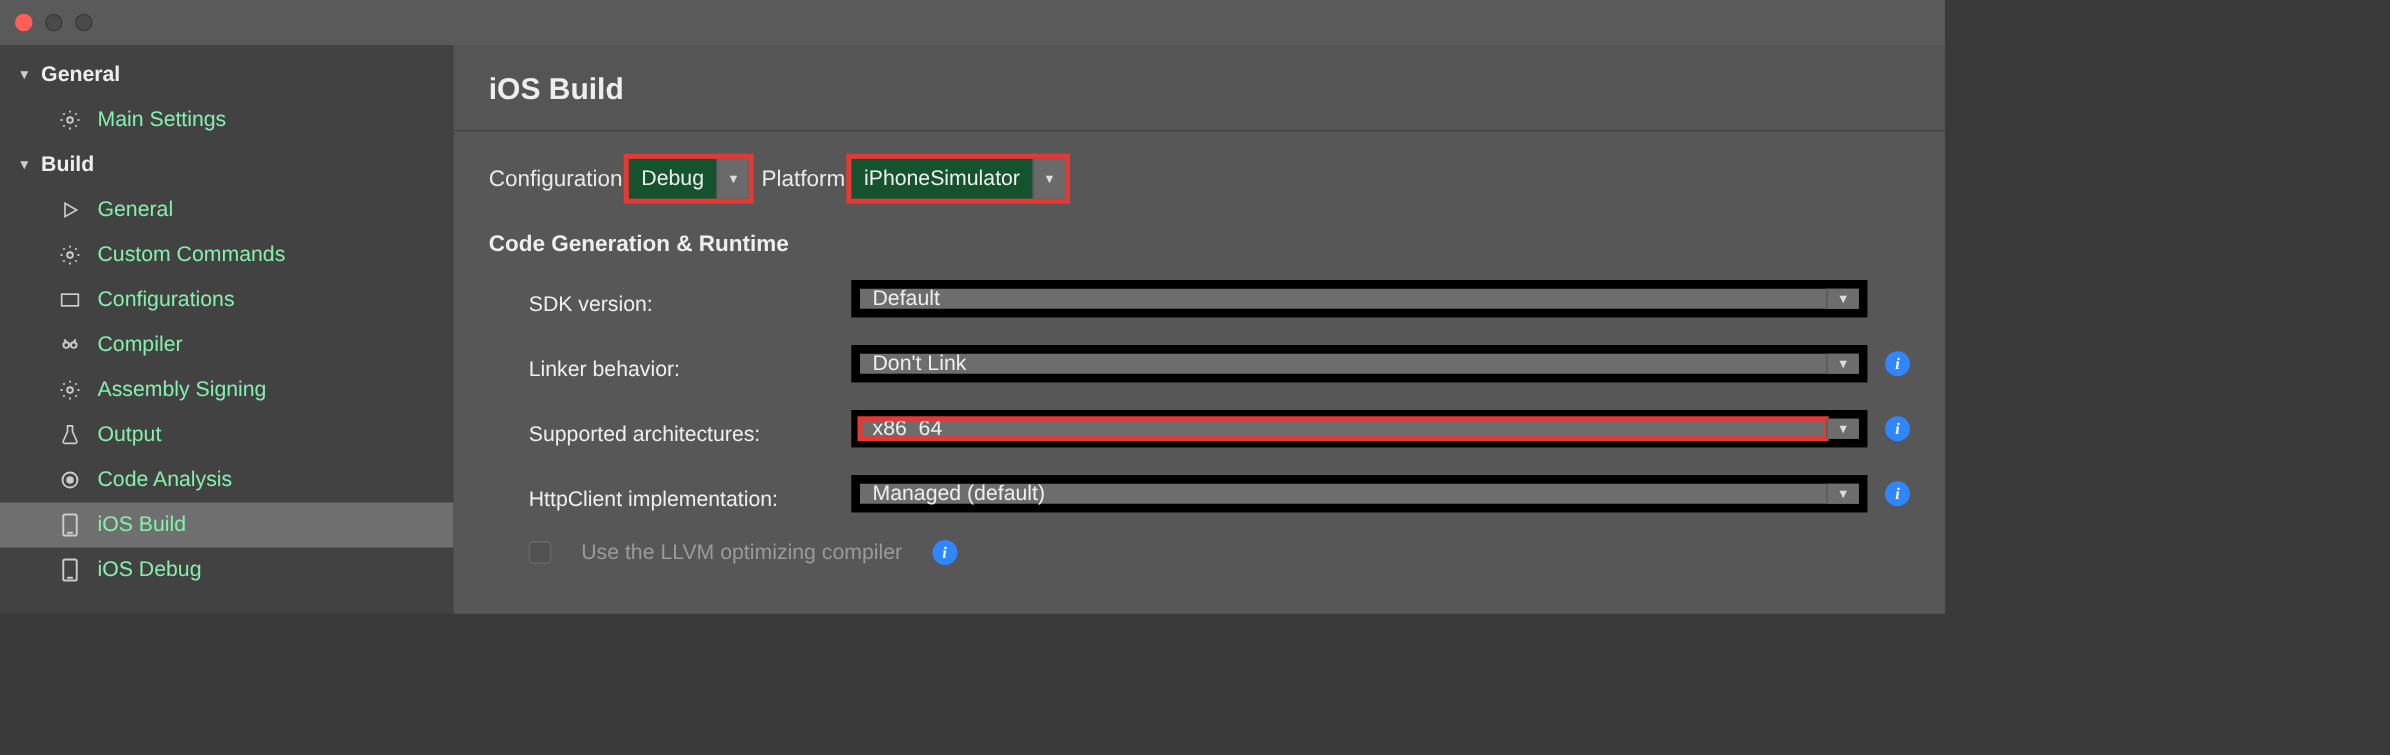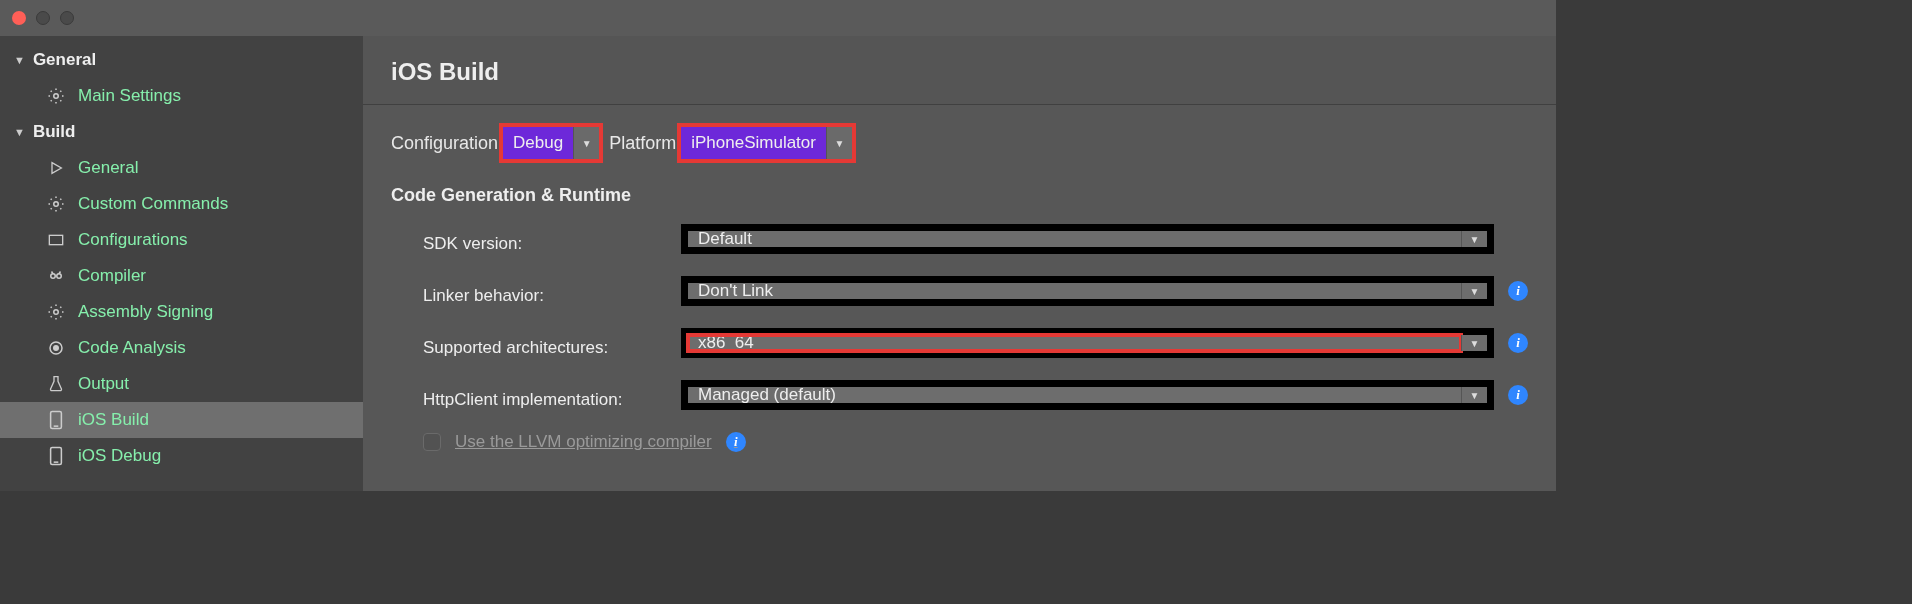--- a/index.html
+++ b/index.html
@@ -27,38 +27,38 @@
 
     
     .main-header { background: #555; border-bottom: 1px solid #404040; padding: 22px 28px 18px; }
     .main-header h1 { font-size: 24px; font-weight: 700; color: #eee; }
 
     .main-body { padding: 22px 28px 6px; background: #575757; flex: 1; }
 
     .config-row { display: flex; align-items: center; margin-bottom: 26px; }
     .config-row .lab { color: #e8e8e8; font-size: 18px; }
 
-    .dropdown { display: inline-flex; align-items: stretch; height: 32px; background: #6d28d9; }
+    .dropdown { display: inline-flex; align-items: stretch; height: 32px; background: #14532d; }
     .dropdown .dd-text { padding: 4px 10px; display: flex; align-items: center; color: #eee; font-size: 17px; }
     .dropdown .dd-btn { width: 26px; background: #6a6a6a; border-left: 1px solid #555; display: flex; align-items: center; justify-content: center; color: #ddd; font-size: 10px; }
     .highlight { outline: 4px solid #e53935; outline-offset: 0; }
     .highlight-cell { outline: 4px solid #e53935; outline-offset: -2px; }
 
     .section-title { font-weight: 700; color: #eee; margin-bottom: 18px; font-size: 18px; }
 
     .form-row { display: flex; align-items: flex-end; margin-bottom: 22px; }
     .form-label { width: 290px; padding-left: 32px; color: #eee; font-size: 17px; }
     .form-ctrl { flex: 1; display: flex; align-items: center; gap: 14px; }
     .select-wide { flex: 1; display: flex; align-items: stretch; height: 30px; background: #6d6d6d; border: 7px solid #000000; }
     .select-wide .sel-text { flex: 1; padding: 3px 10px; display: flex; align-items: center; color: #eee; font-size: 17px; }
     .select-wide .sel-btn { width: 26px; background: #6d6d6d; border-left: 1px solid #555; display: flex; align-items: center; justify-content: center; color: #ddd; font-size: 10px; }
 
     .info-badge { width: 20px; height: 20px; border-radius: 50%; background: #2f86ff; color: #fff; font-family: Georgia, serif; font-style: italic; font-size: 13px; font-weight: 700; display: inline-flex; align-items: center; justify-content: center; flex-shrink: 0; }
 
-    .checkbox-row { display: flex; align-items: center; gap: 14px; padding-left: 32px; color: #9a9a9a; font-size: 17px; text-decoration: underline; }
+    .checkbox-row { display: flex; align-items: center; gap: 24px; padding-left: 32px; color: #9a9a9a; font-size: 17px; }
     .checkbox { width: 18px; height: 18px; border: 1px solid #6a6a6a; border-radius: 4px; background: #525252; }
   </style>
 </head>
 <body>
 
 <div class="titlebar">
   <div class="traffic-lights">
     <div class="tl red"></div>
     <div class="tl dim"></div>
     <div class="tl dim"></div>
@@ -125,34 +125,34 @@
       <span class="side-icon">
         <svg width="18" height="18" viewBox="0 0 24 24" fill="none" stroke="currentColor" stroke-width="2">
             <circle cx="12" cy="12" r="3"></circle>
             <path d="M12 2v2M12 20v2M4.9 4.9l1.4 1.4M17.7 17.7l1.4 1.4M2 12h2M20 12h2M4.9 19.1l1.4-1.4M17.7 6.3l1.4-1.4"></path>
           </svg>
       </span>
       <span>Assembly Signing</span>
     </div>
     <div class="side-item">
       <span class="side-icon">
+        <svg width="16" height="18" viewBox="0 0 24 26" fill="none" stroke="currentColor" stroke-width="2">
+            <path d="M9 2v7l-5 11a2 2 0 0 0 2 3h12a2 2 0 0 0 2-3l-5-11V2M8 2h8"></path>
+          </svg>
+      </span>
+      <span>Output</span>
+    </div>
+    <div class="side-item">
+      <span class="side-icon">
         <svg width="18" height="18" viewBox="0 0 24 24" fill="none" stroke="currentColor" stroke-width="2">
             <circle cx="12" cy="12" r="8"></circle>
             <circle cx="12" cy="12" r="3" fill="currentColor"></circle>
           </svg>
       </span>
       <span>Code Analysis</span>
-    </div>
-    <div class="side-item">
-      <span class="side-icon">
-        <svg width="16" height="18" viewBox="0 0 24 26" fill="none" stroke="currentColor" stroke-width="2">
-            <path d="M9 2v7l-5 11a2 2 0 0 0 2 3h12a2 2 0 0 0 2-3l-5-11V2M8 2h8"></path>
-          </svg>
-      </span>
-      <span>Output</span>
     </div>
     <div class="side-item selected">
       <span class="side-icon">
         <svg width="14" height="20" viewBox="0 0 18 26" fill="none" stroke="currentColor" stroke-width="2">
             <rect x="2" y="2" width="14" height="22" rx="2"></rect>
             <line x1="6" y1="21" x2="12" y2="21"></line>
           </svg>
       </span>
       <span>iOS Build</span>
     </div>

